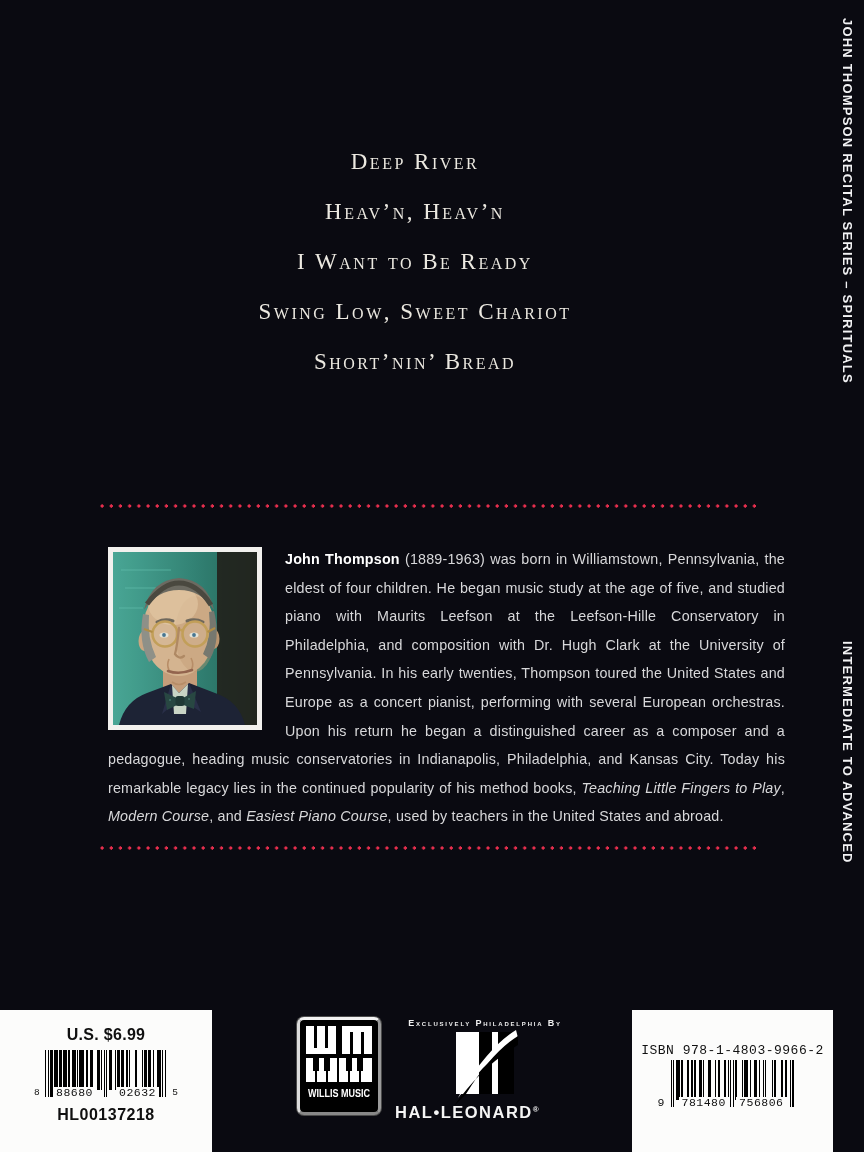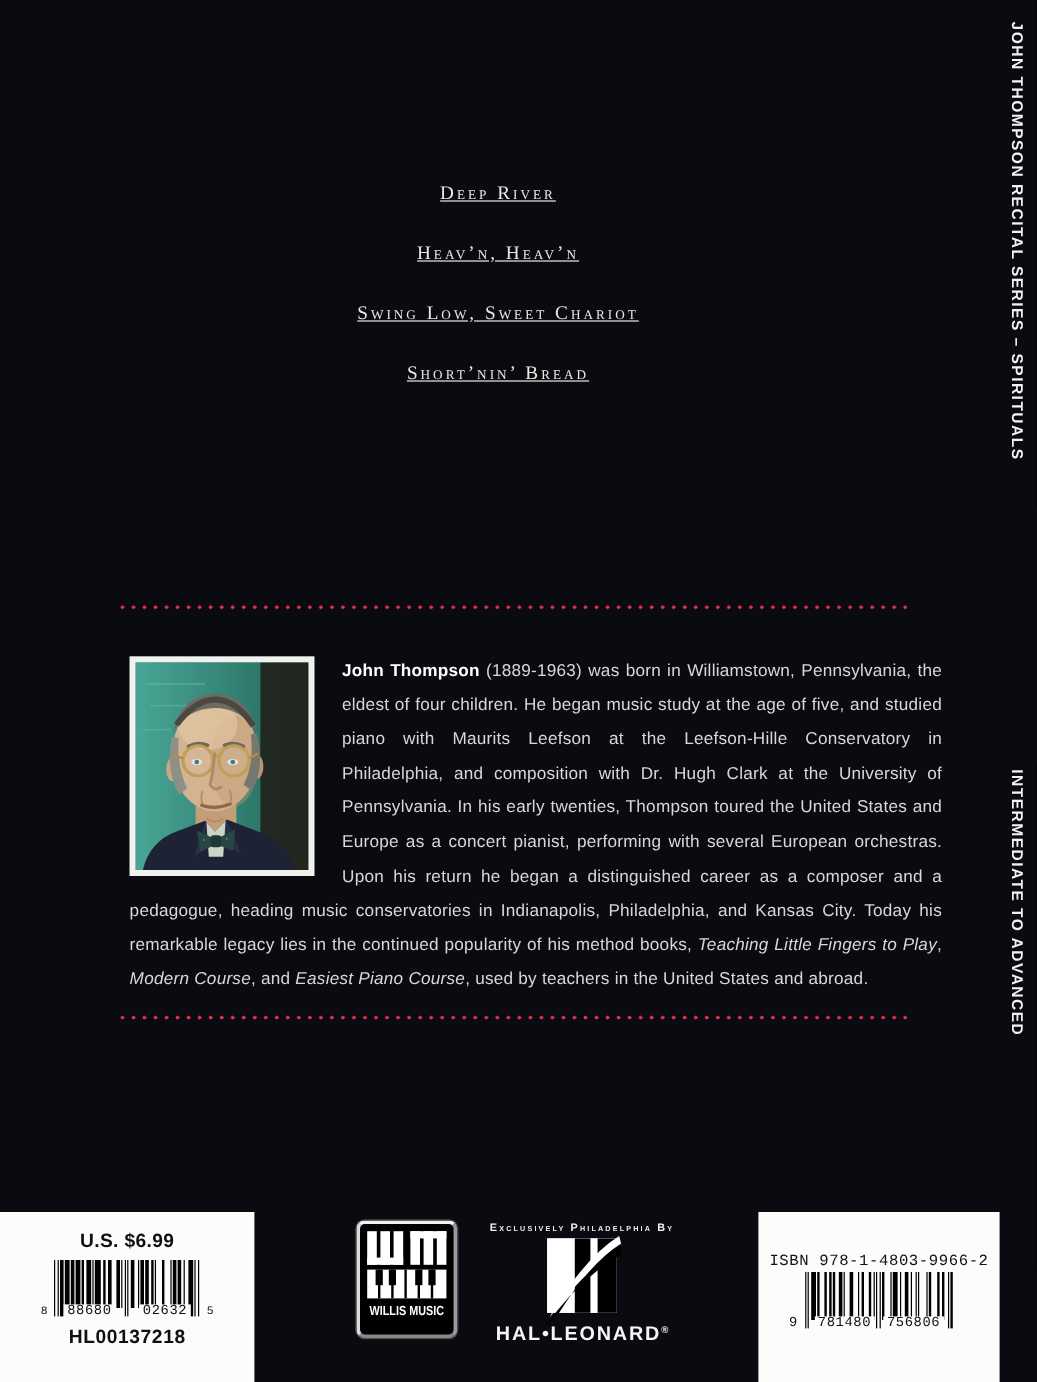--- a/index.html
+++ b/index.html
@@ -18,23 +18,22 @@
   .spine.top{top:18px;}
   .spine.bottom{top:641px;}
   
   .songs{
     position:absolute; top:147px; left:65px; width:700px; text-align:center;
   }
   .song{margin-bottom:21px;}
   .song-line{
     font-family:"Liberation Serif", serif;
     font-variant:small-caps;
-    font-size:16px; line-height:29px; letter-spacing:2.5px;
+    font-size:23px; line-height:29px; letter-spacing:2.5px;
     color:#ece9e1;
-    text-decoration:underline;
   }
   
   .dotted{
     position:absolute; left:100px; width:656px; height:4px;
     background-image:radial-gradient(circle at 2px 2px, #e62e4d 1.5px, rgba(230,46,77,0) 1.7px);
     background-size:9.2px 4px; background-repeat:repeat-x;
   }
   .dotted.d1{top:504px;}
   .dotted.d2{top:846px;}
   
@@ -107,21 +106,21 @@
     position:absolute; left:395px; top:1018px; width:180px; text-align:center;
     color:#f0f0f0; font-variant:small-caps; font-weight:bold;
     font-size:9px; letter-spacing:1.8px; white-space:nowrap;
   }
   .hl-logo{
     position:absolute; left:456px; top:1032px; width:58px; height:62px;
     background:#fff;
   }
   .hl-logo svg{display:block; overflow:visible;}
   .hl-name{
-    position:absolute; left:395px; top:1103px; width:180px; text-align:center;
+    position:absolute; left:395px; top:1103px; width:180px; text-align:left;
     color:#f5f5f5; font-weight:bold; font-size:16.5px; letter-spacing:1.5px;
     white-space:nowrap;
   }
   .hl-name sup{font-size:8px; letter-spacing:0;}
 </style>
 </head>
 <body>
 
 <div class="cover">
 
@@ -129,20 +128,21 @@
   <div class="spine bottom">INTERMEDIATE TO ADVANCED</div>
 
   <div class="songs">
       <div class="song">
         <div class="song-line">Deep River</div>
       </div>
       <div class="song">
         <div class="song-line">Heav’n, Heav’n</div>
       </div>
       <div class="song">
+        <div class="song-line">I Want to Be Ready</div>
       </div>
       <div class="song">
         <div class="song-line">Swing Low, Sweet Chariot</div>
       </div>
       <div class="song">
         <div class="song-line">Short’nin’ Bread</div>
       </div>
     </div>
 
   <div class="dotted d1"></div>

